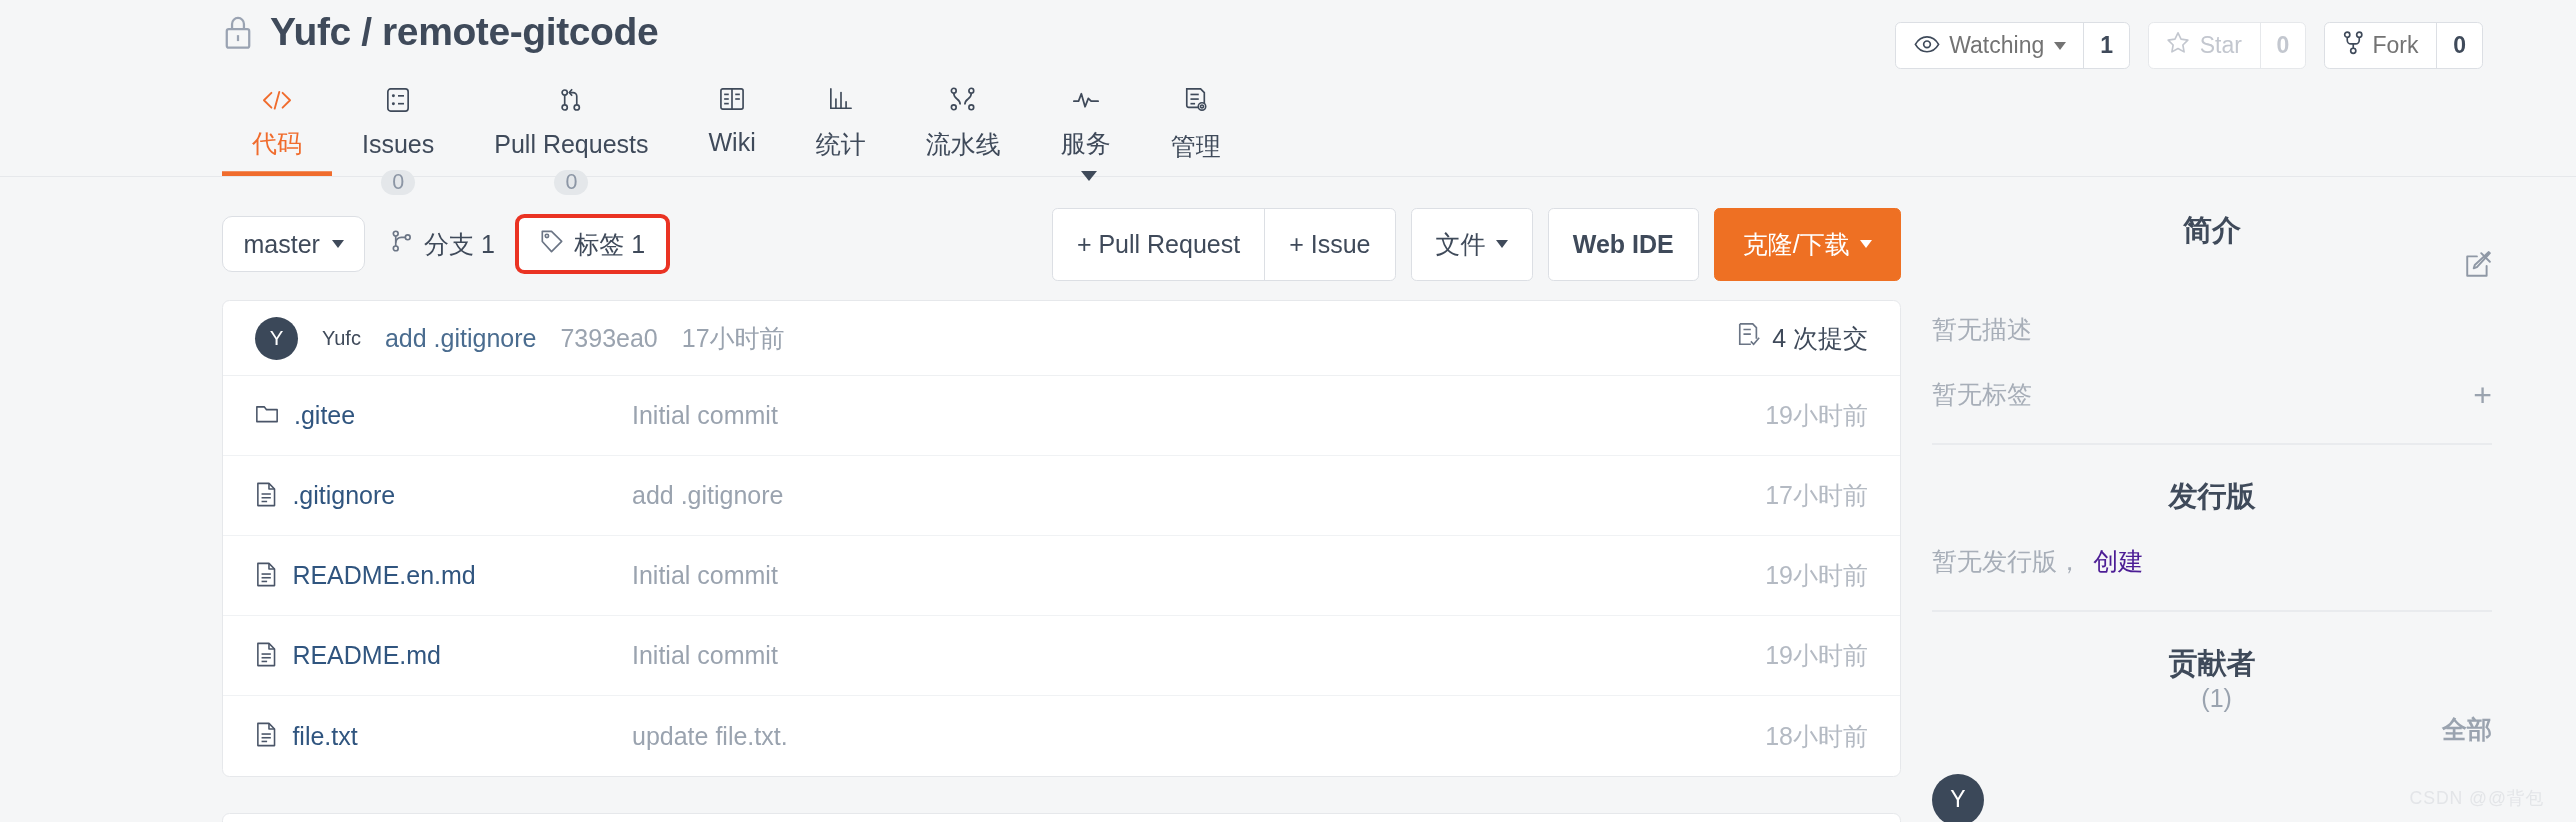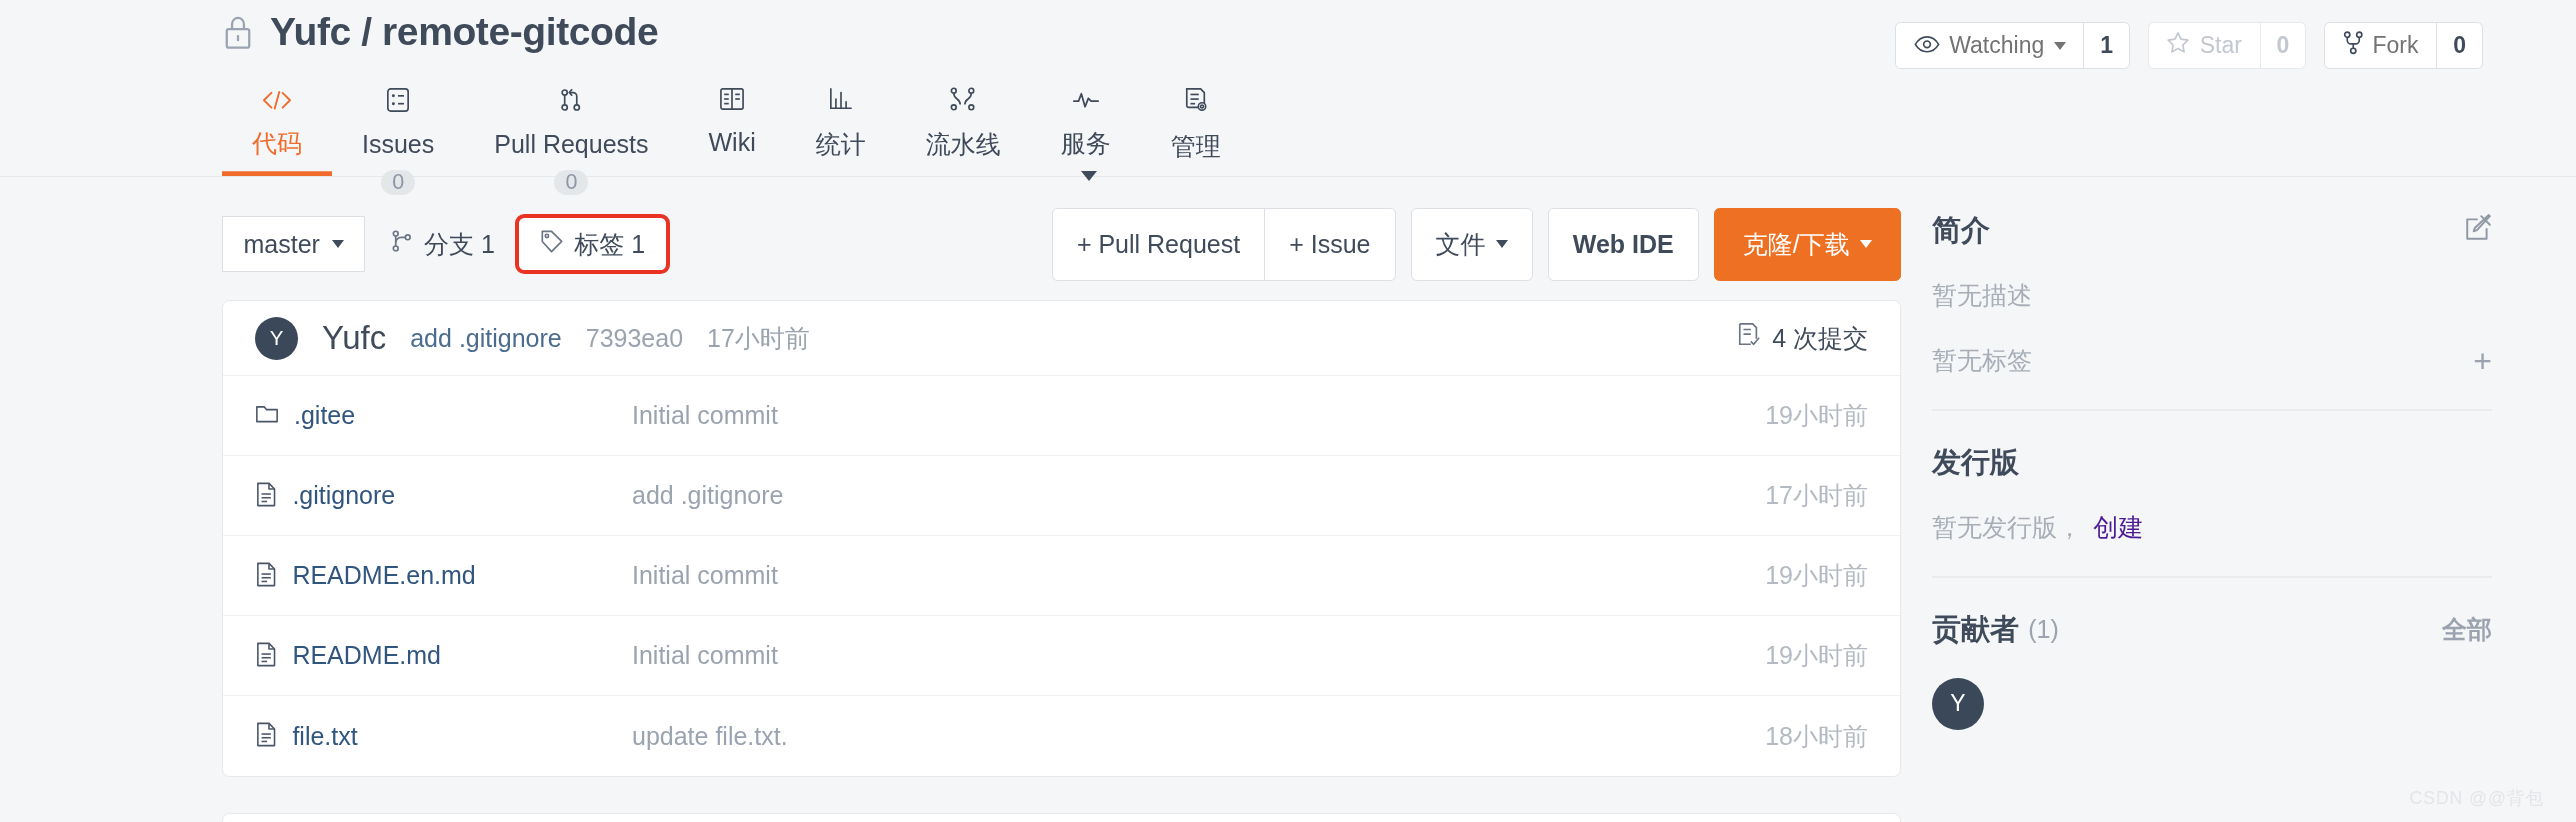--- a/index.html
+++ b/index.html
@@ -169,21 +169,21 @@
 
   .branch-select {
     display: flex;
     align-items: center;
     justify-content: center;
     gap: 12px;
     height: 56px;
     padding: 0 20.5px;
     min-width: 134px;
     border: 1.9px solid #dcdfe4;
-    border-radius: 0;
+    border-radius: 10px;
     background: #fff;
     font-size: 25px;
     color: #3f4a5a;
     cursor: pointer;
   }
 
   .meta-link {
     display: flex;
     align-items: center;
     gap: 10.3px;
@@ -281,21 +281,21 @@
   .avatar {
     width: 43px; height: 43px;
     border-radius: 50%;
     background: #3b4859;
     color: #fff;
     display: flex; align-items: center; justify-content: center;
     font-size: 20.5px;
     flex: none;
   }
 
-  .commit-author { font-size: 33px; color: #3f4a5a; }
+  .commit-author { font-size: 20px; color: #3f4a5a; }
   .commit-msg { font-size: 25px; color: #4a6c8f; cursor: pointer; }
   .commit-sha { font-size: 25px; color: #9aa3af; }
   .commit-time { font-size: 25px; color: #9aa3af; }
 
   .commit-count {
     margin-left: auto;
     display: flex; align-items: center; gap: 11.2px;
     font-size: 25px; color: #3f4a5a;
     cursor: pointer;
   }
@@ -348,20 +348,21 @@
     top: 34px;
     width: 560px;
   }
 
   .sb-section { margin-bottom: 5.6px; }
 
   .sb-head {
     display: flex; align-items: center;
     font-size: 29px; font-weight: bold; color: #3f4a5a;
     margin-bottom: 28px;
+    flex-direction: column;
   }
   .sb-head .sb-count {
     font-weight: normal; font-size: 25px; color: #9aa3af; margin-left: 9.3px;
   }
   .sb-head .sb-action {
     margin-left: auto; font-size: 25px; color: #9aa3af; cursor: pointer;
   }
 
   .sb-text { font-size: 25px; color: #a7aeb8; }
 

